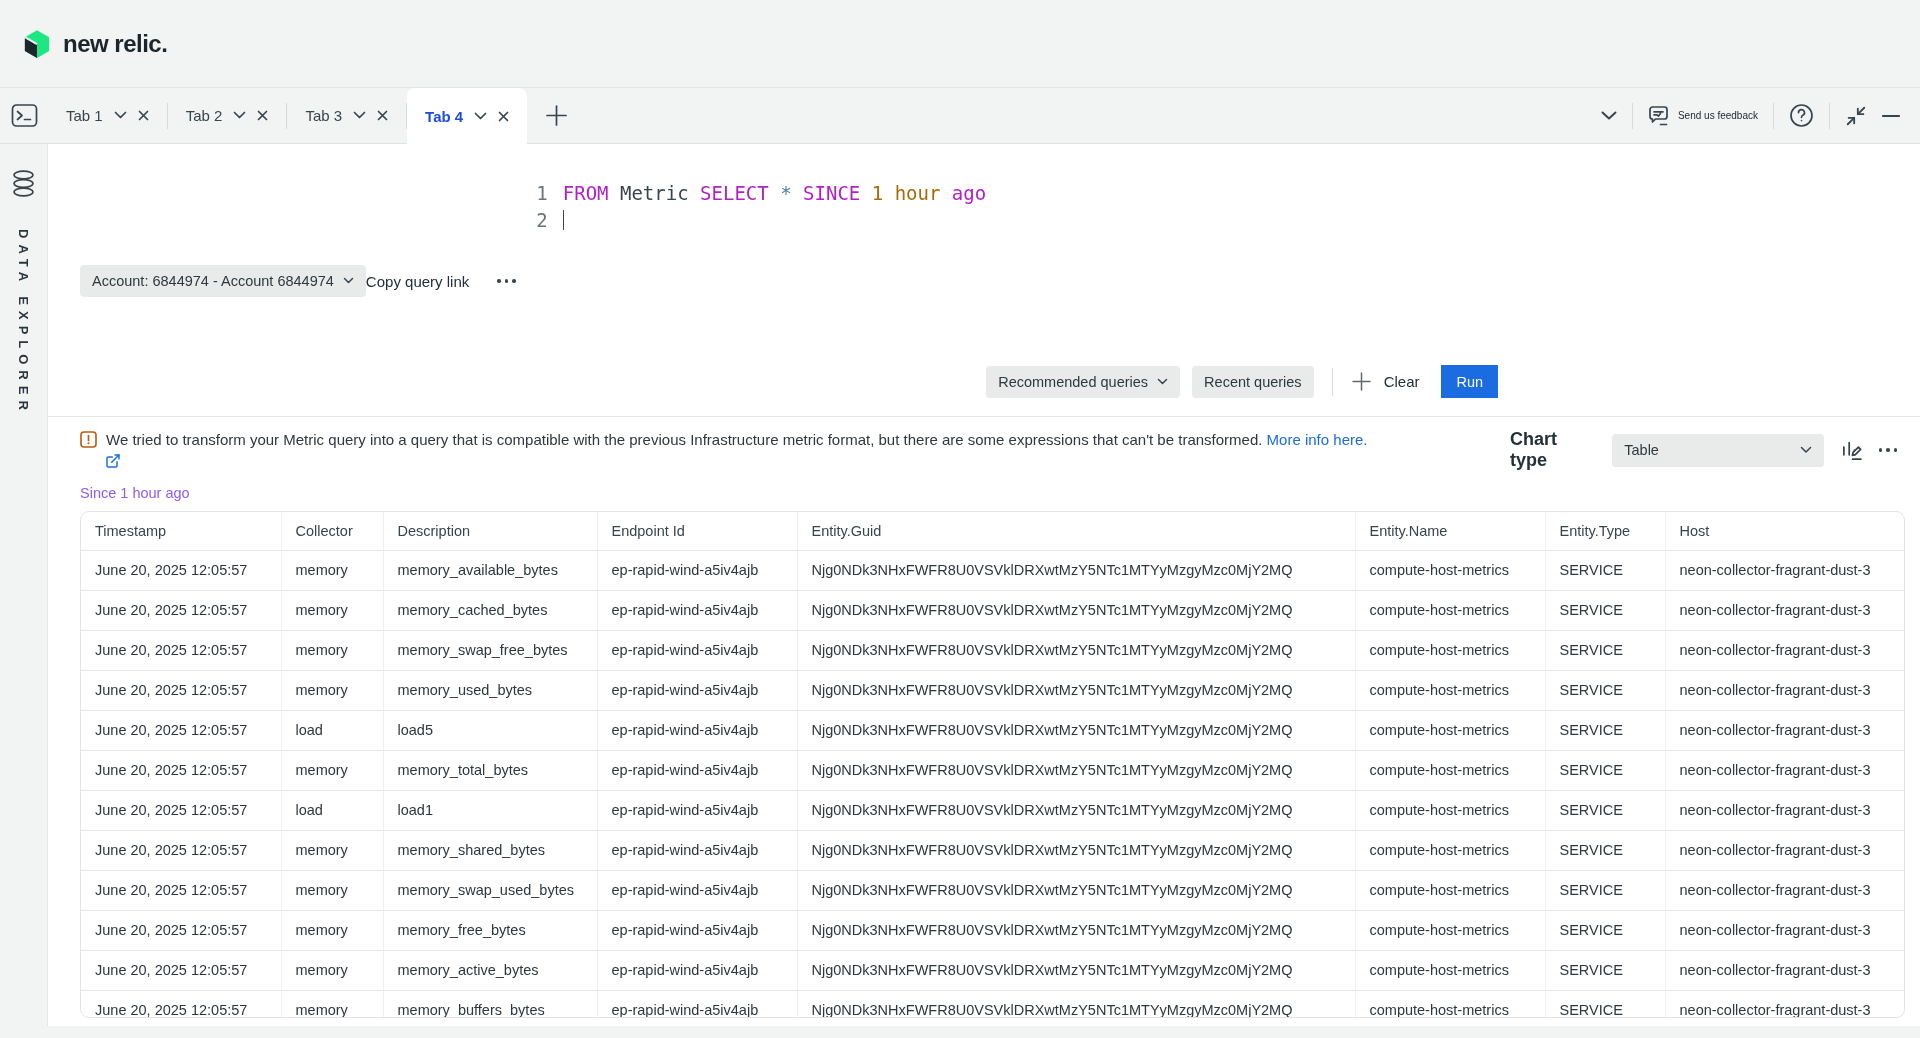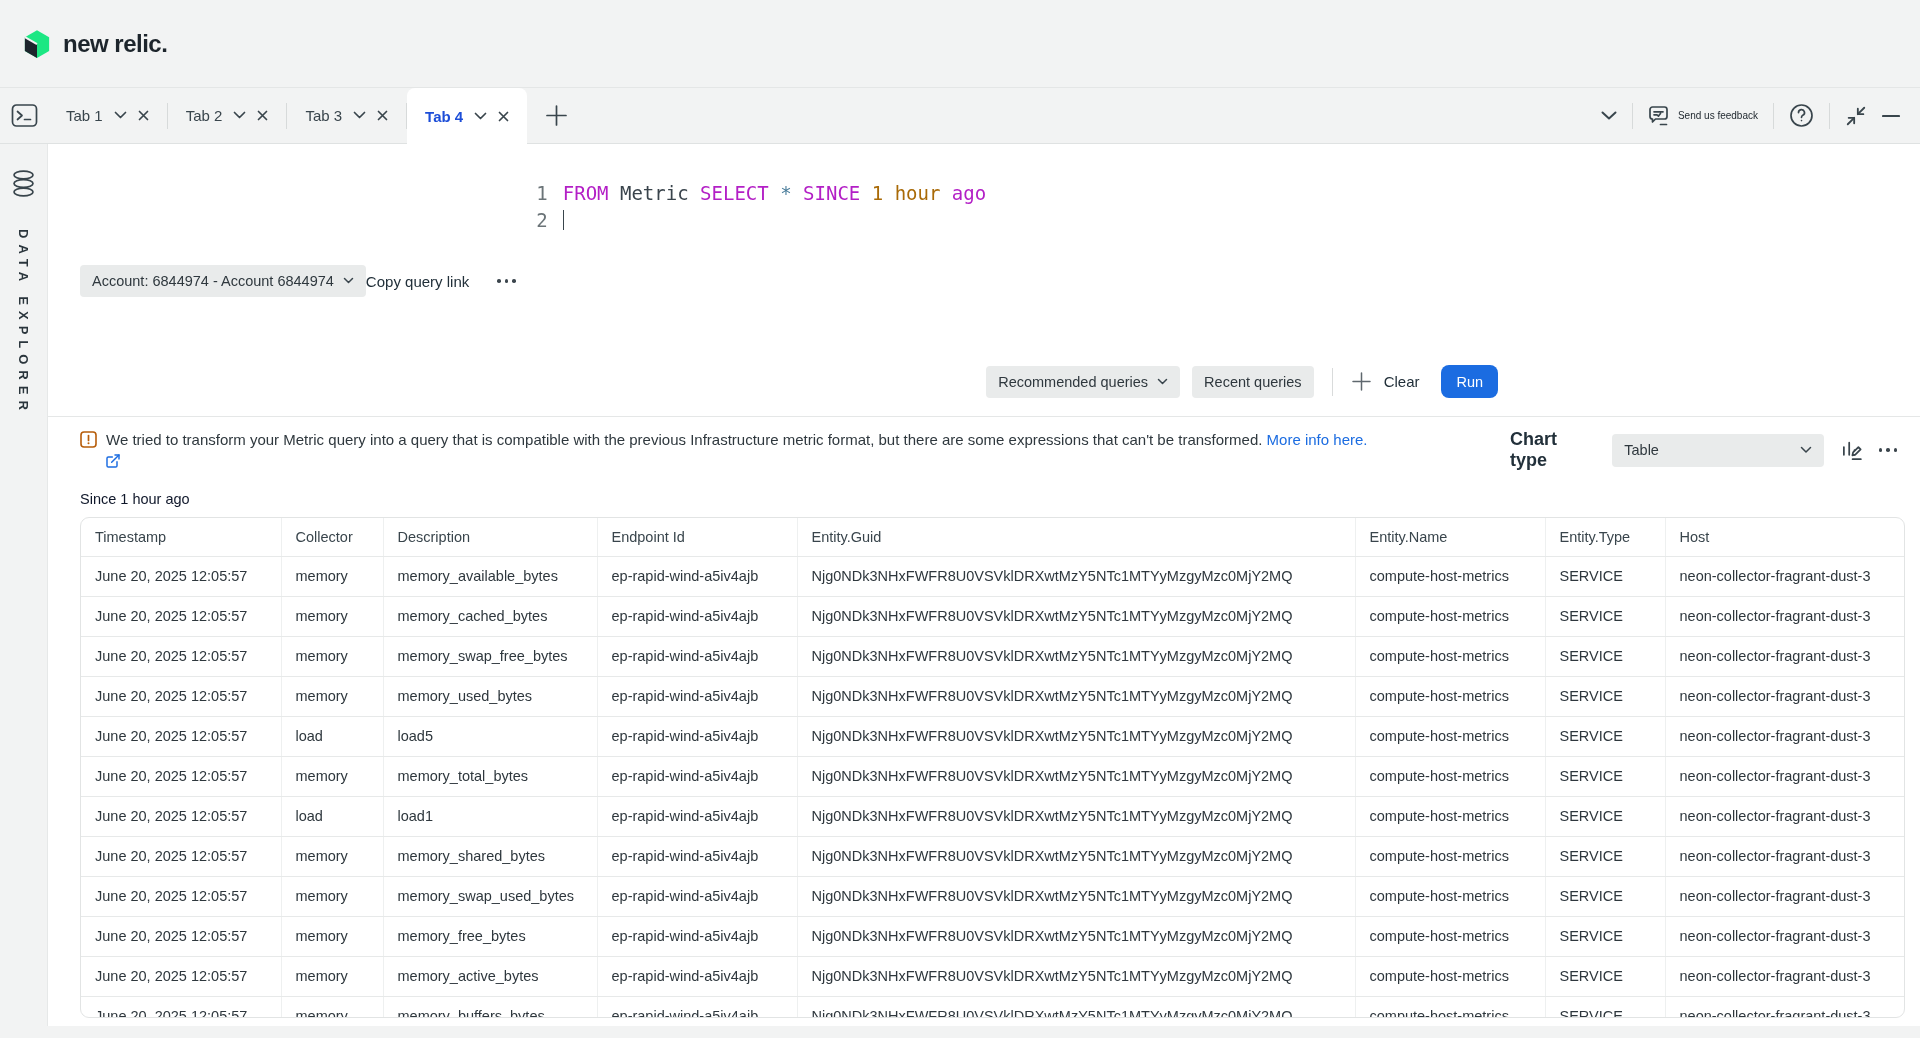--- a/index.html
+++ b/index.html
@@ -44,31 +44,31 @@
   .tok-keyword{color:#b31fc6}
   .tok-plain{color:#3a444c}
   .tok-star{color:#4a7d9b}
   .tok-number{color:#a96a07}
   .cursor{width:1.5px;height:20px;background:#39454c;margin-top:3px}
   .toolbar{margin-top:auto;display:flex;align-items:center;gap:12px}
   .toolbar .chip{font-weight:400}
   .tb-divider{width:1px;height:28px;background:#d9dbdb;margin:0 6px}
   .toolbar-right{margin-left:auto;display:flex;align-items:center;gap:22px;padding-right:8px}
   .clear-btn{font-size:15px;color:#22303a;cursor:pointer}
-  .run-btn{background:#1b6ce1;color:#fff;border:none;border-radius:8px;padding:0 15px;height:33px;font-size:14.5px;font-family:"Liberation Sans",sans-serif;cursor:pointer}
+  .run-btn{background:#1b6ce1;color:#fff;border:none;border-radius:0;padding:0 15px;height:33px;font-size:14.5px;font-family:"Liberation Sans",sans-serif;cursor:pointer}
 
   
   .results{border-top:1px solid #e5e7e7;flex:1;padding:12px 15px 8px 32px;display:flex;flex-direction:column;overflow:hidden}
   .results-head{display:flex;align-items:flex-start}
   .warning-block{width:1430px;flex:none;font-size:15px;color:#2f383e}
   .warn-line{display:flex;align-items:flex-start;gap:9px;line-height:21px}
   .warn-text{display:inline}
   .link{color:#1b6ce1;cursor:pointer;text-decoration:none}
   .ext-row{margin:3px 0 4px 25px}
-  .since{color:#0f172a;font-size:14.5px;margin-top:22px}
+  .since{color:#8b5cf6;font-size:14.5px;margin-top:16px}
   .chart-controls{margin-left:auto;display:flex;align-items:center;gap:16px;padding-right:8px}
   .chart-type-label{font-weight:700;font-size:18px;color:#22303a}
   .select{background:#e9ebeb;border-radius:4px;height:33px;width:218px;display:flex;align-items:center;justify-content:space-between;padding:0 12px;font-size:14.5px;color:#2f383e;cursor:pointer}
 
   
   .table-wrap{margin-top:10px;border:1px solid #e2e4e4;border-radius:9px;flex:1;overflow:hidden;background:#fff}
   table{width:100%;border-collapse:collapse;table-layout:fixed;font-size:14.5px}
   th{height:38px;font-weight:400;color:#39454c;text-align:left;padding:0 14px;border-bottom:1px solid #e7e9e9;border-right:1px solid #eef0f0;white-space:nowrap;overflow:hidden;cursor:pointer}
   td{height:40px;color:#2e373d;padding:0 14px;border-bottom:1px solid #e7e9e9;border-right:1px solid #eef0f0;white-space:nowrap;overflow:hidden}
   th:last-child,td:last-child{border-right:none}

